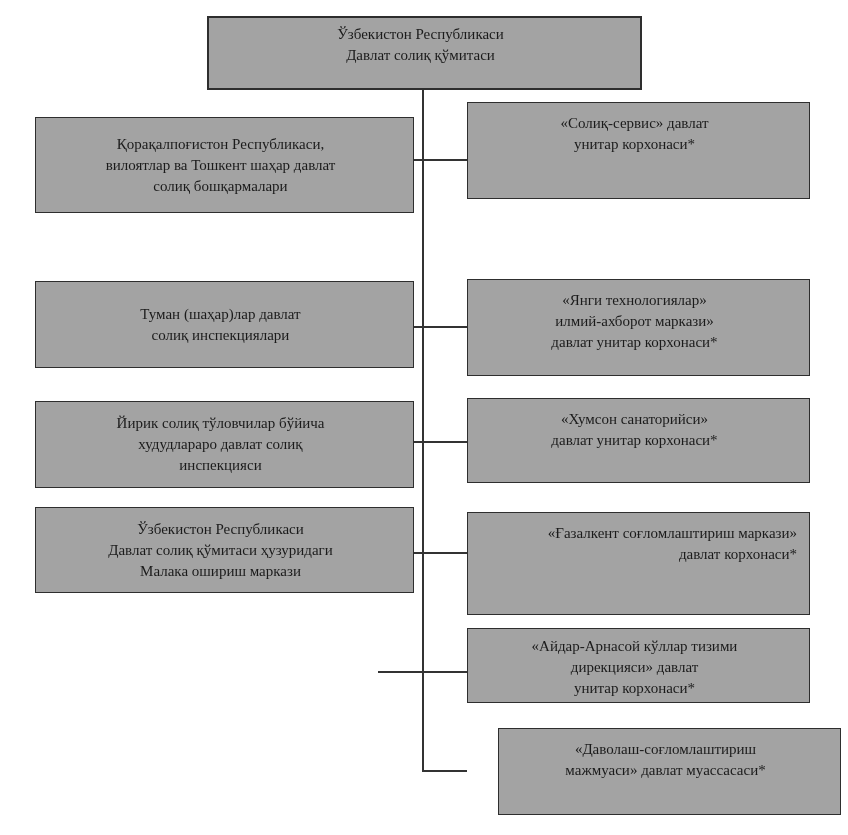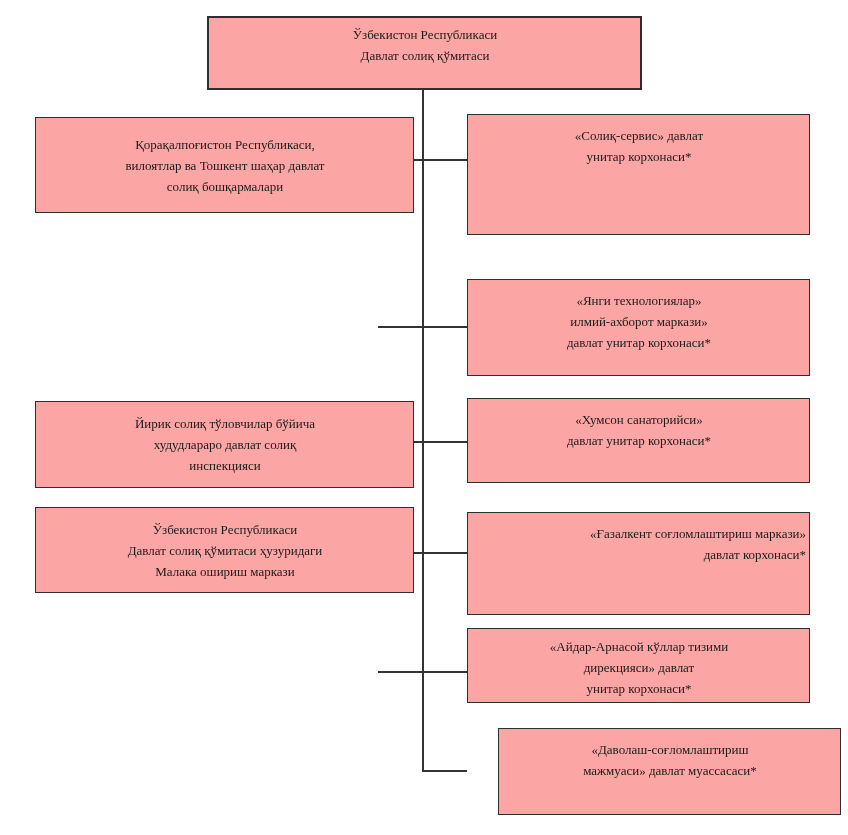--- a/index.html
+++ b/index.html
@@ -13,30 +13,30 @@
     height: 835px;
     background: #ffffff;
     overflow: hidden;
     font-family: "Liberation Serif", "DejaVu Serif", serif;
     color: #1b1b1b;
   }
   .node {
     position: absolute;
     box-sizing: border-box;
     border: 1.5px solid #2e2e2e;
-    background: #fca5a5;
+    background: #a3a3a3;
     display: flex;
     flex-direction: column;
     justify-content: center;
     text-align: center;
-    font-size: 13px;
+    font-size: 15px;
     line-height: 21px;
     white-space: pre-line;
     padding-left: 4px;
-    padding-right: 3px;
+    padding-right: 12px;
   }
   .node.root {
     left: 207px; top: 16px;
     width: 435px; height: 74px;
     border-width: 2px;
     padding-bottom: 16px;
   }
   .node.left  { left: 35px;  width: 379px; }
   .node.right {
     left: 467px; width: 343px;
@@ -63,31 +63,33 @@
   <div class="line h" style="left:378px; top:671px; width:89px;"></div>
   <div class="line h" style="left:422px; top:770px; width:45px;"></div>
 
   <div class="node root">Ўзбекистон Республикаси
 Давлат солиқ қўмитаси</div>
 
   <div class="node left" style="top:117px; height:96px;">Қорақалпоғистон Республикаси,
 вилоятлар ва Тошкент шаҳар давлат
 солиқ бошқармалари</div>
 
+  <div class="node left" style="top:281px; height:87px;">Туман (шаҳар)лар давлат
+солиқ инспекциялари</div>
 
   <div class="node left" style="top:401px; height:87px;">Йирик солиқ тўловчилар бўйича
 худудлараро давлат солиқ
 инспекцияси</div>
 
   <div class="node left" style="top:507px; height:86px;">Ўзбекистон Республикаси
 Давлат солиқ қўмитаси ҳузуридаги
 Малака ошириш маркази</div>
 
 
-  <div class="node right" style="top:114px; height:121px;">«Солиқ-сервис» давлат
+  <div class="node right" style="top:102px; height:97px;">«Солиқ-сервис» давлат
 унитар корхонаси*</div>
 
   <div class="node right" style="top:279px; height:97px;">«Янги технологиялар»
 илмий-ахборот маркази»
 давлат унитар корхонаси*</div>
 
   <div class="node right" style="top:398px; height:85px;">«Хумсон санаторийси»
 давлат унитар корхонаси*</div>
 
   <div class="node right" style="top:512px; height:103px;text-align:right;">«Ғазалкент соғломлаштириш маркази»

